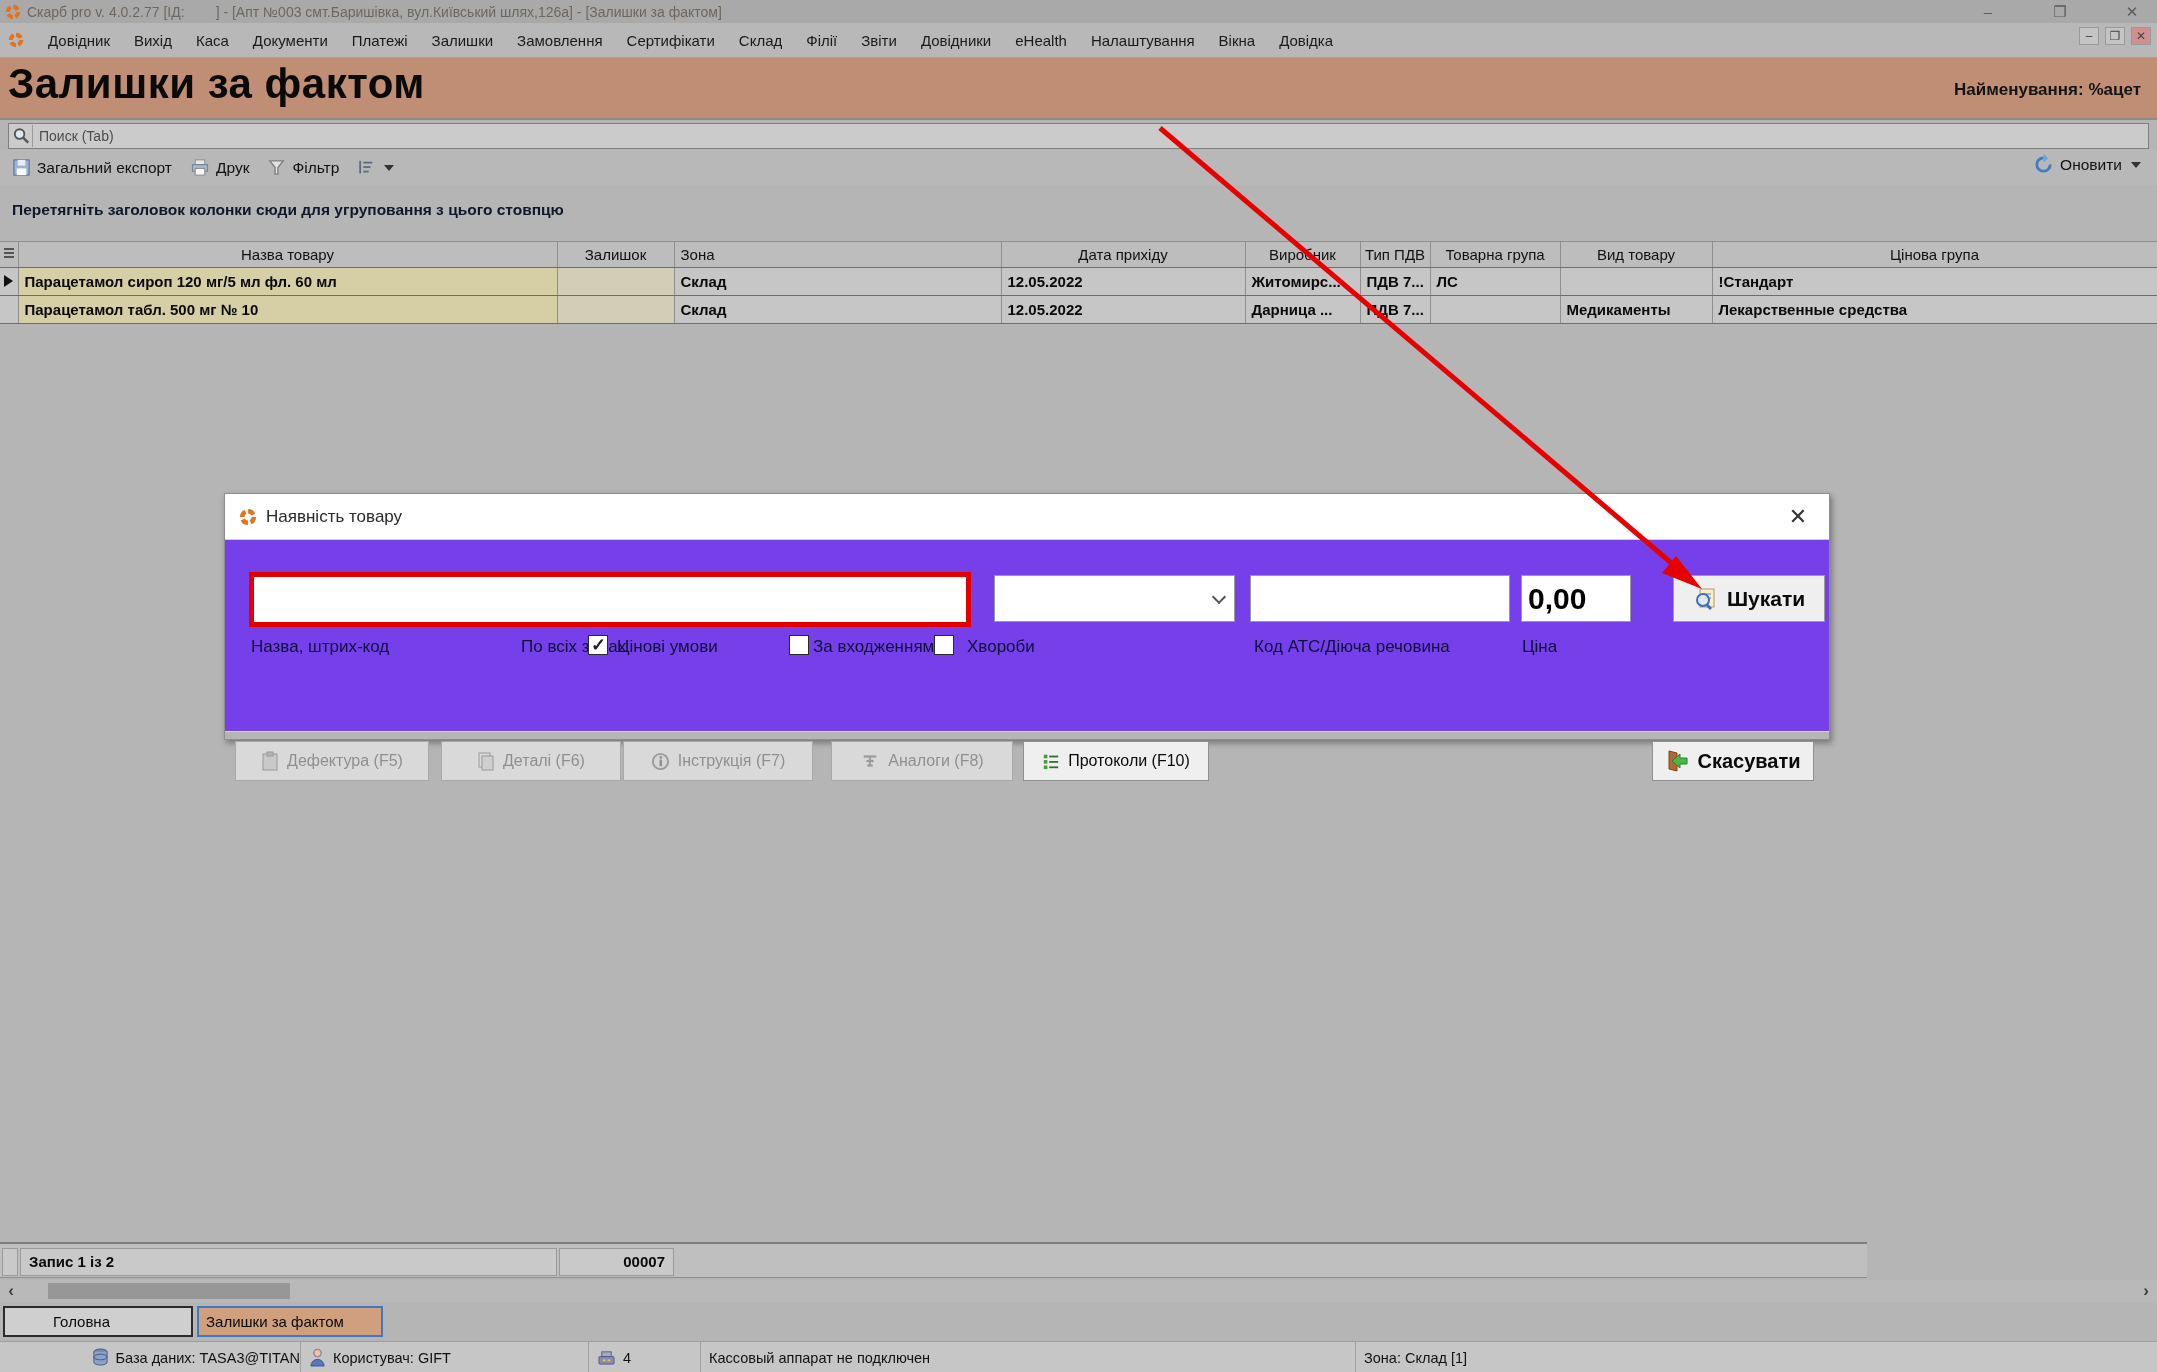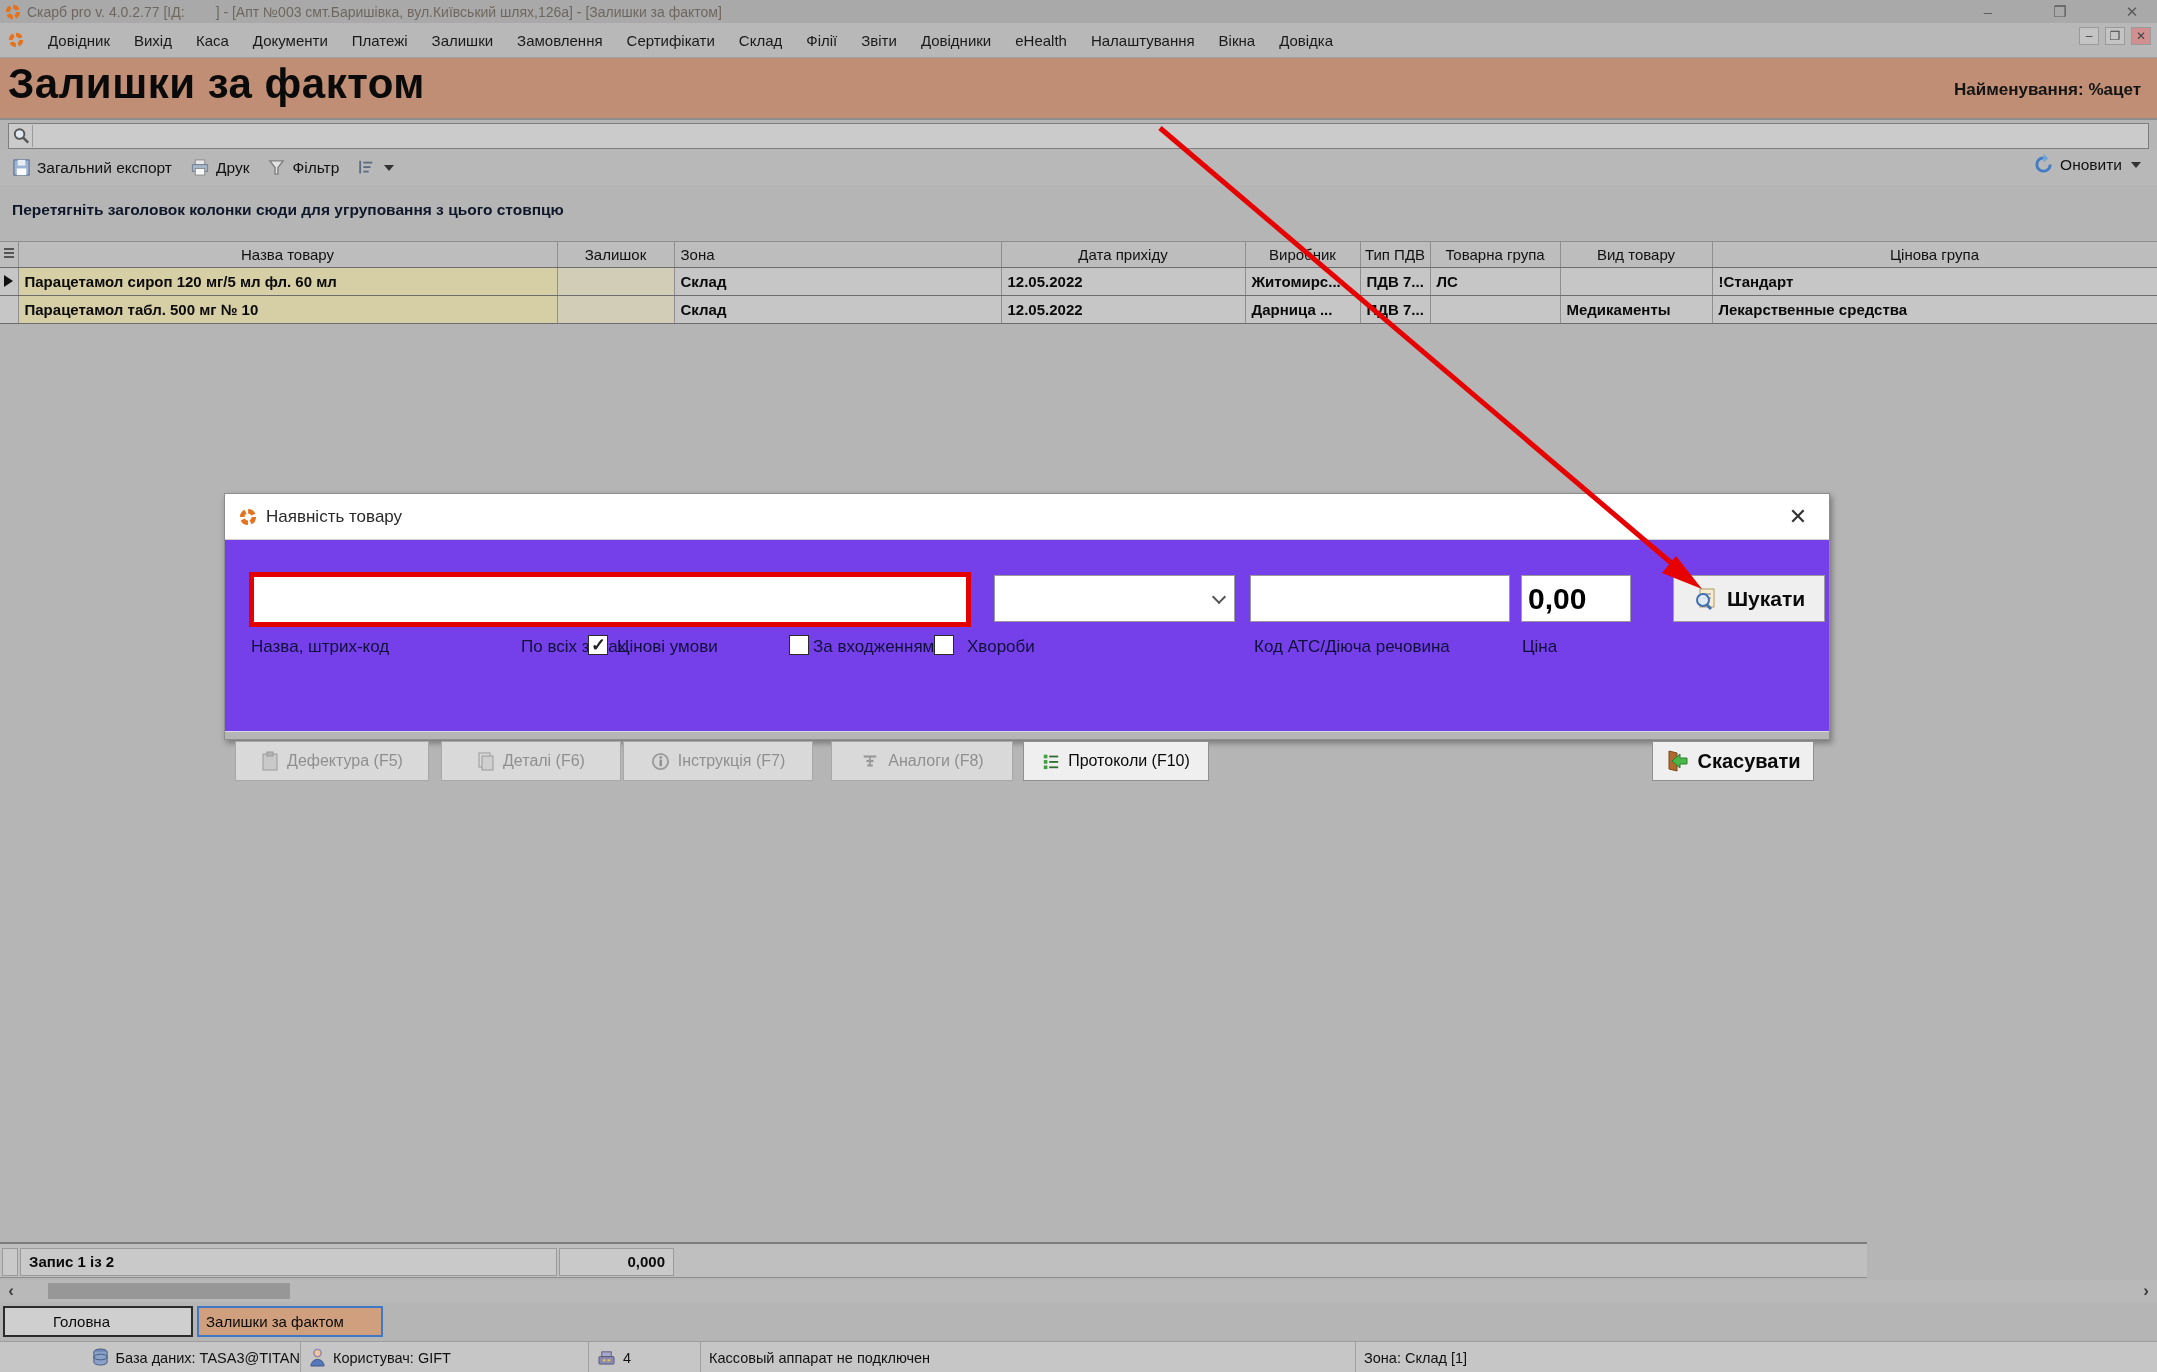--- a/index.html
+++ b/index.html
@@ -159,20 +159,21 @@
   <span class="big">Залишки за фактом</span>
   <span class="filter">Найменування: %ацет</span>
 </div>
 
 <div class="abs searchrow">
   <div class="searchbox">
     <svg class="mag" width="22" height="22" viewBox="0 0 22 22">
         <circle cx="9" cy="9" r="5" fill="#dfe8f0" stroke="#555" stroke-width="2"></circle>
         <line x1="13" y1="13" x2="18" y2="18" stroke="#555" stroke-width="2.5"></line>
       </svg>
+    <input type="text" placeholder="Поиск (Tab)" style="">
   </div>
 </div>
 
 <div class="abs toolbarrow">
   <span class="tbtn">
     <svg class="icon" width="19" height="19" viewBox="0 0 20 20">
         <rect x="2" y="2" width="16" height="16" fill="#9db3d2" stroke="#51678a"></rect>
         <rect x="6" y="2" width="8" height="6" fill="#e7edf5"></rect>
         <rect x="5" y="11" width="10" height="7" fill="#ffffff"></rect>
       </svg>
@@ -359,21 +360,21 @@
         <span>Скасувати</span>
       </div>
     </div>
     <div class="dlg-strip"></div>
   </div>
 </div>
 
 <div class="abs gridfooter">
   <div class="cell fc-ind"></div>
   <div class="cell fc-rec">Запис 1 із 2</div>
-  <div class="cell fc-tot">0,000</div>
+  <div class="cell fc-tot">00007</div>
 </div>
 
 <div class="abs hscroll">
   <span class="harrow" style="left:2px">‹</span>
   <div class="hthumb"></div>
   <span class="harrow" style="right:2px">›</span>
 </div>
 
 <div class="abs tabsrow">
   <div class="tab tab-home">Головна</div>

